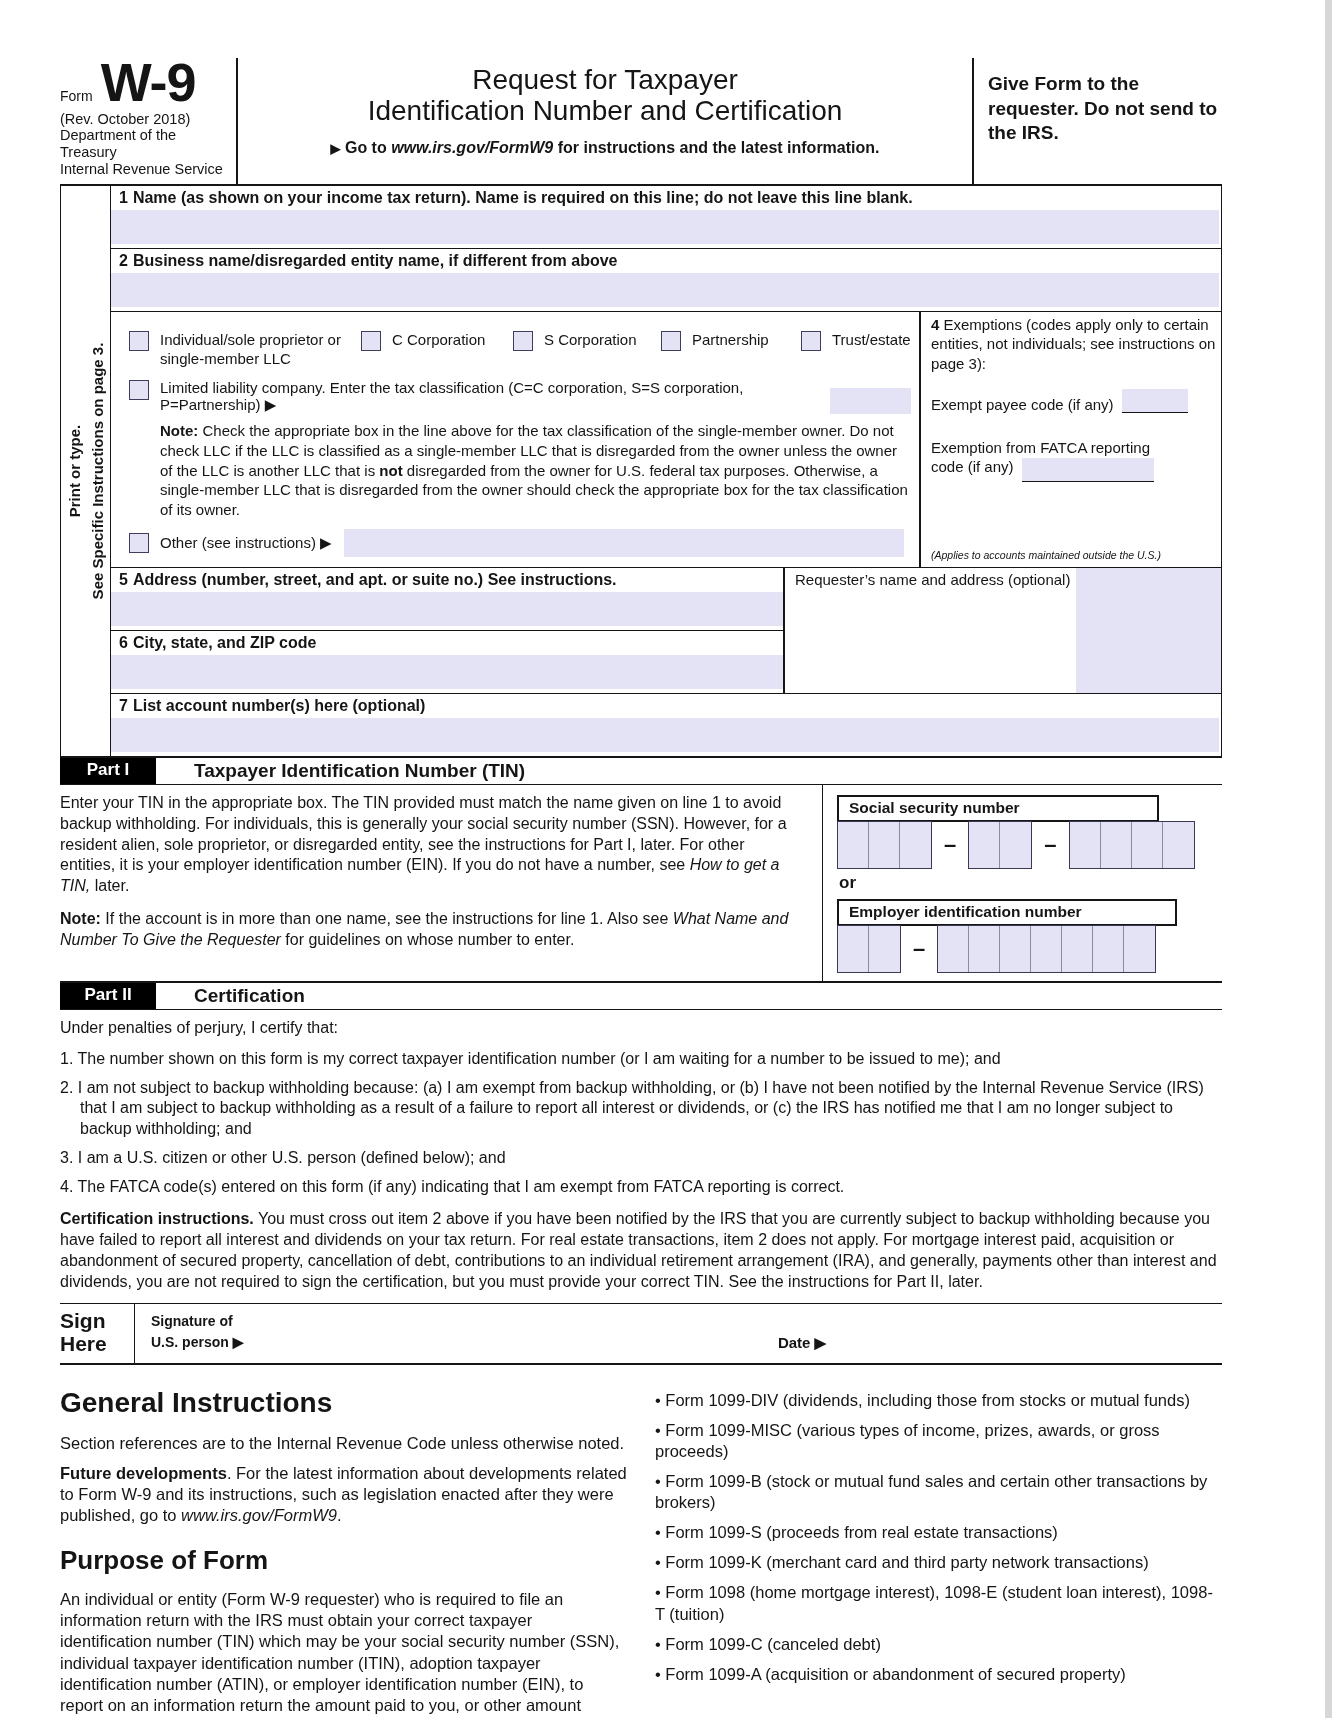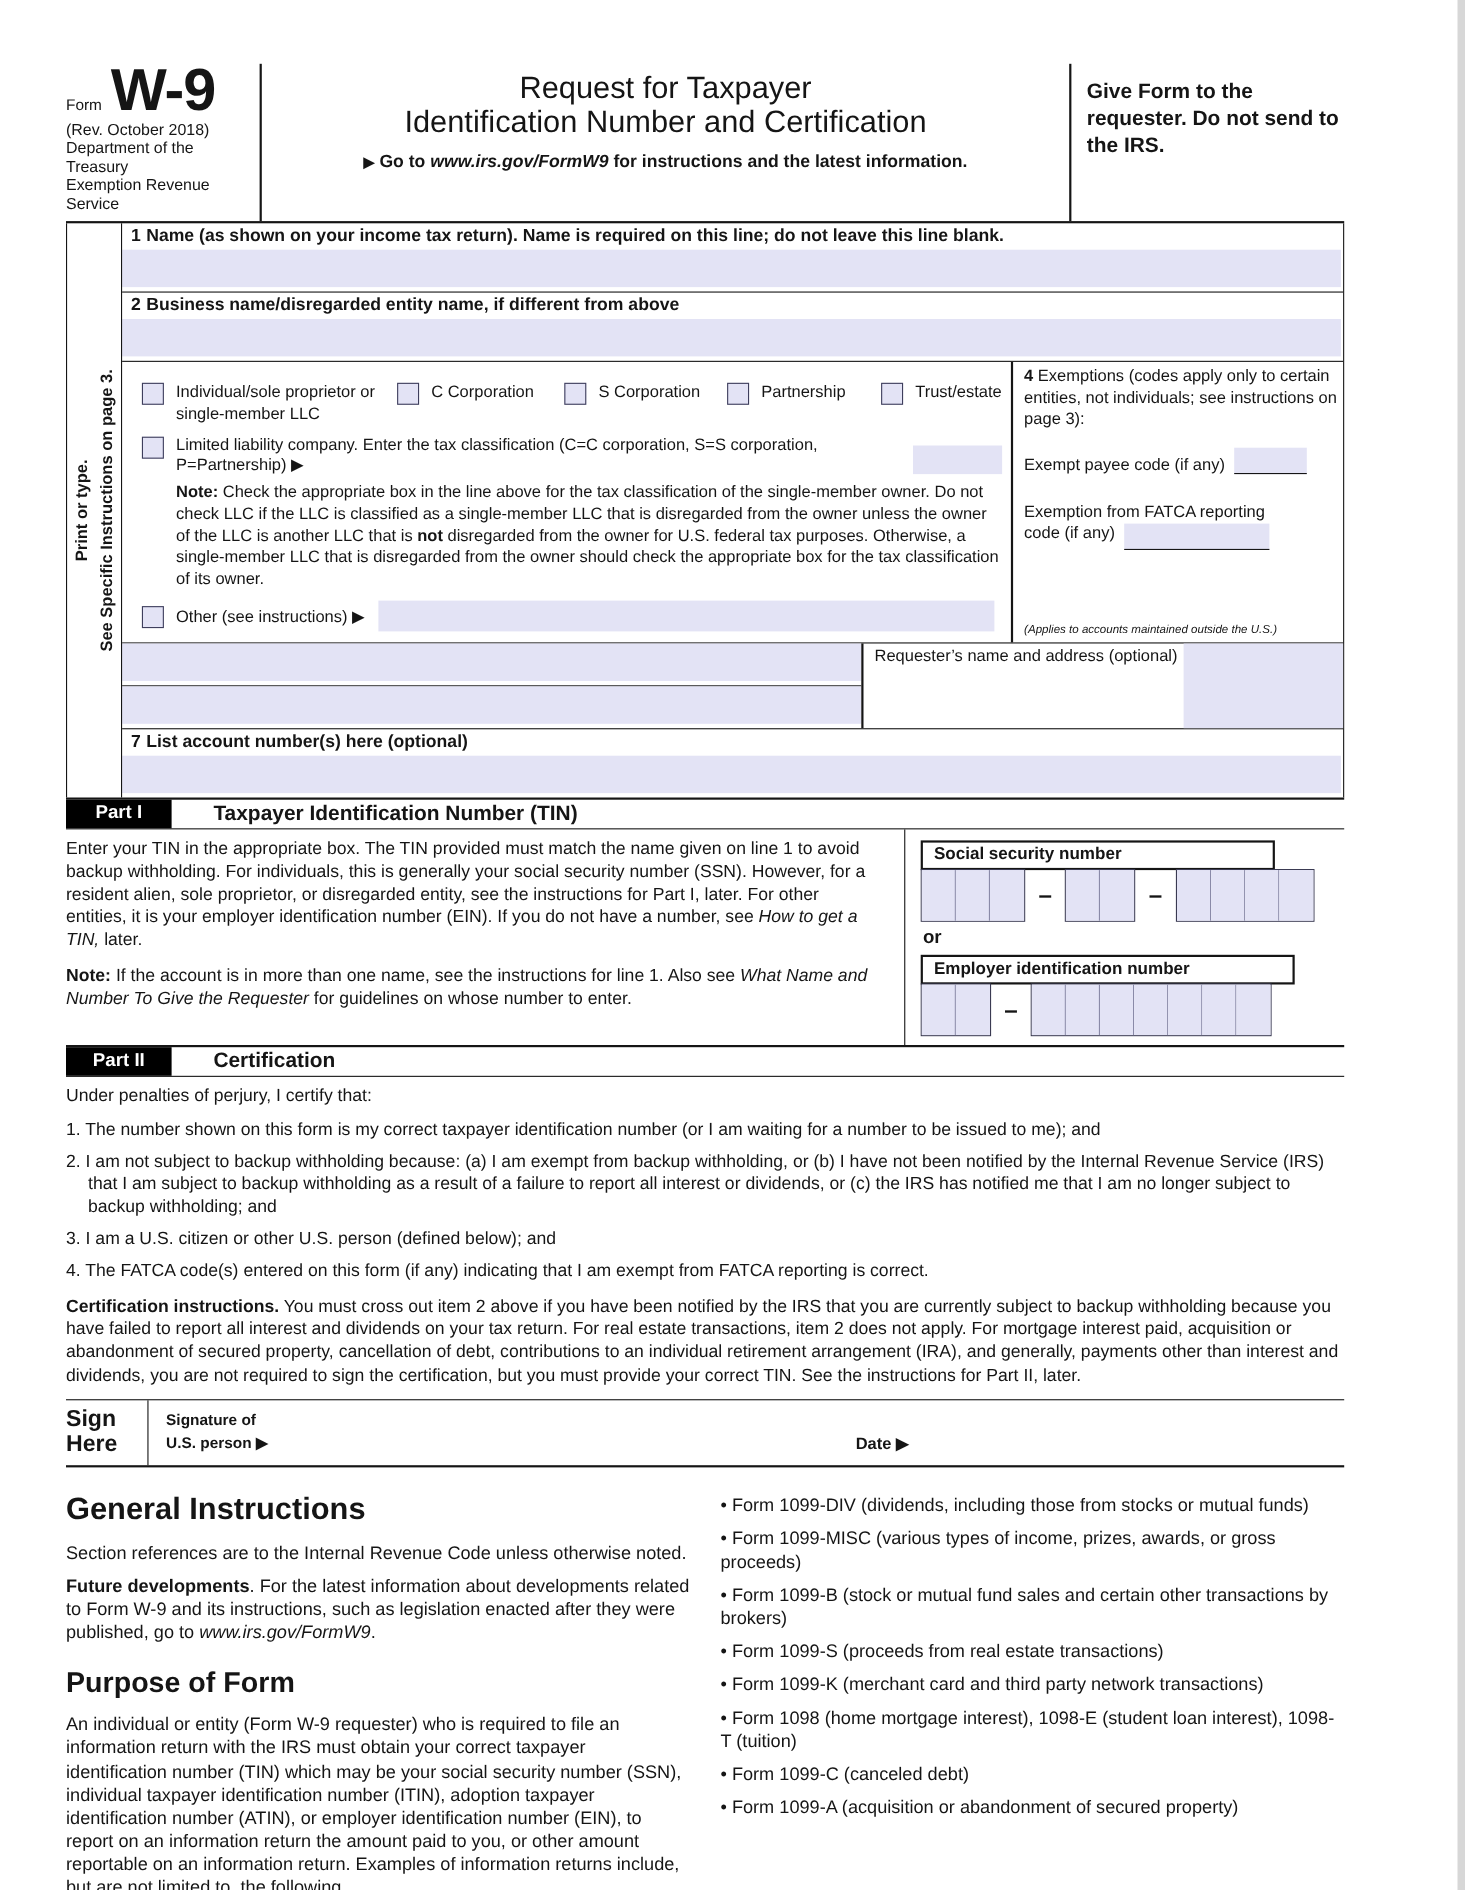--- a/index.html
+++ b/index.html
@@ -109,21 +109,21 @@
 <div class="page">
   <div class="scan-edge-r"></div>
 
   <header class="hdr">
     <div class="hdr-left">
       <div>
         <span class="form-word">Form</span><span class="w9">W-9</span>
       </div>
       <div class="rev">(Rev. October 2018)</div>
       <div class="dept">Department of the Treasury</div>
-      <div class="dept">Exemption Revenue Service</div>
+      <div class="dept">Internal Revenue Service</div>
     </div>
     <div class="hdr-center">
       <h1><span>Request for Taxpayer</span><br><span>Identification Number and Certification</span></h1>
       <div class="goto">
         <span class="arrow">▶</span>
         <span>Go to</span>
         <i>www.irs.gov/FormW9</i>
         <span>for instructions and the latest information.</span>
       </div>
     </div>
@@ -201,23 +201,25 @@
             <span>code (if any)</span>
             <span class="u-input u2"></span>
           </div>
           <div class="applies">(Applies to accounts maintained outside the U.S.)</div>
         </div>
       </div>
 
       <div class="frow split">
         <div class="col56">
           <div class="sub5">
+            <div class="flabel"><b>5</b><span>Address (number, street, and apt. or suite no.) See instructions.</span></div>
             <div class="finput"></div>
           </div>
           <div>
+            <div class="flabel"><b>6</b><span>City, state, and ZIP code</span></div>
             <div class="finput"></div>
           </div>
         </div>
         <div class="colreq">
           <div class="req-label">Requester’s name and address (optional)</div>
           <div class="req-input"></div>
         </div>
       </div>
 
       <div class="frow last">

